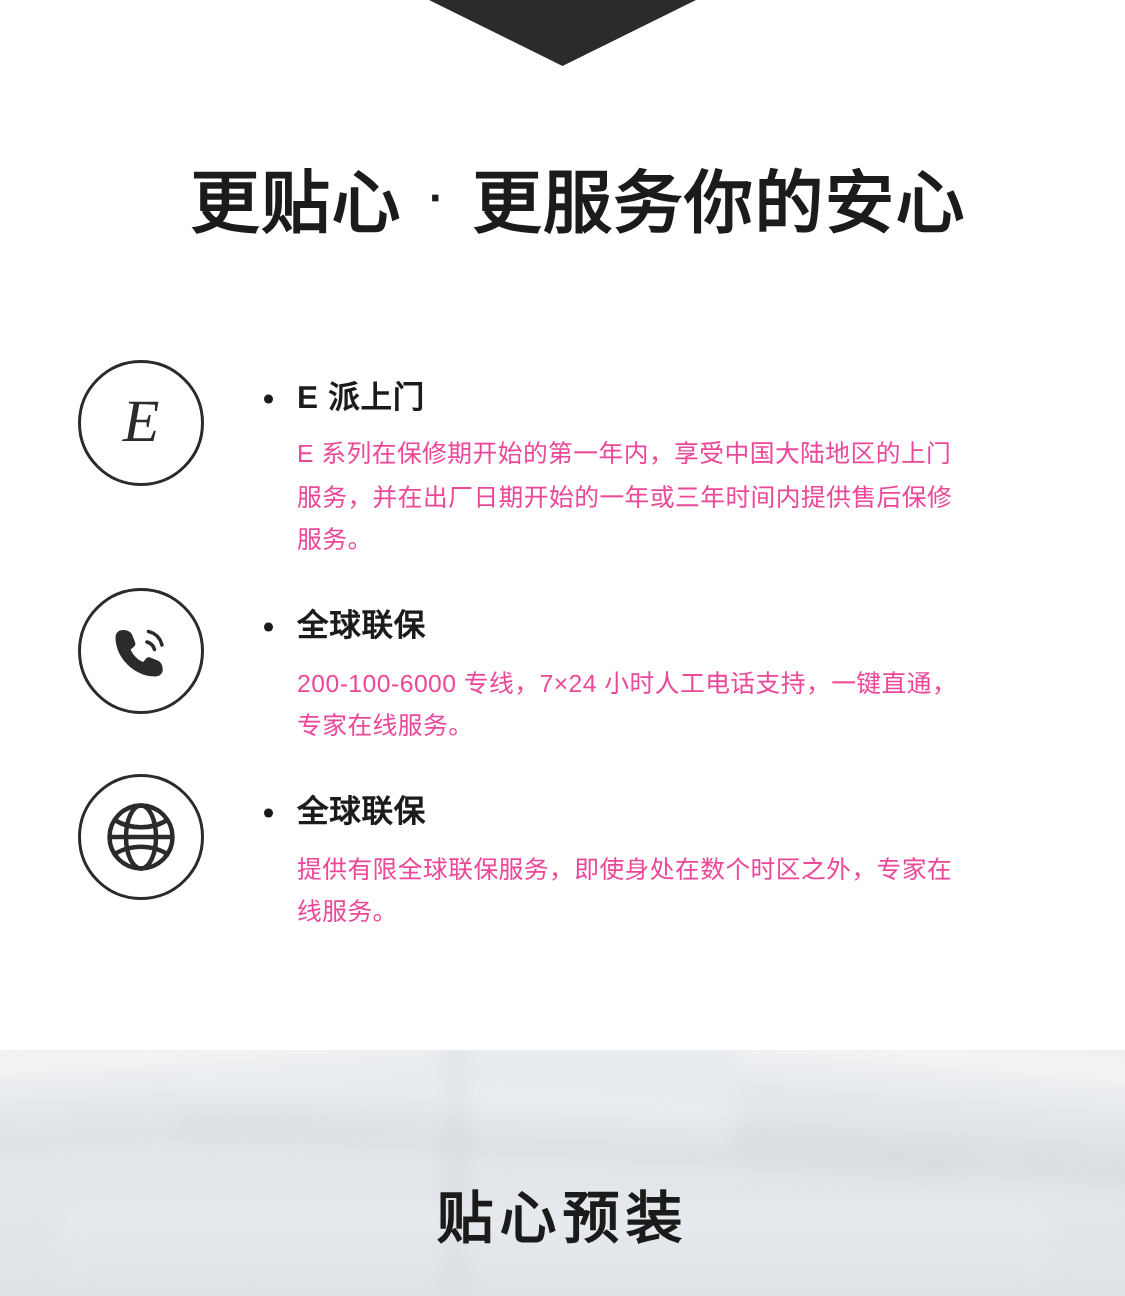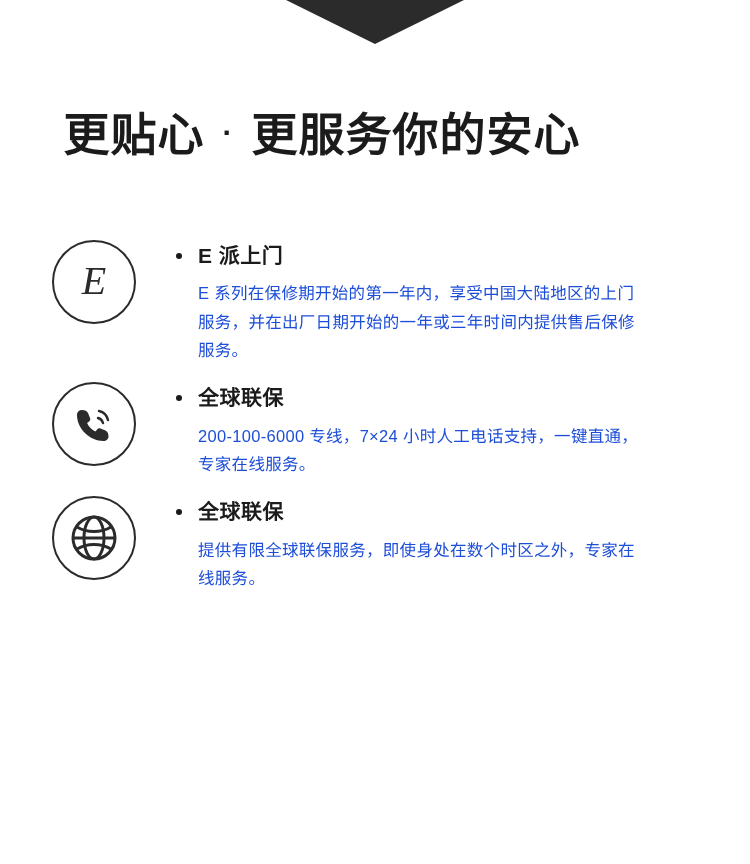--- a/index.html
+++ b/index.html
@@ -39,21 +39,21 @@
     background: #2b2b2b;
     clip-path: polygon(0 0, 100% 0, 50% 100%);
   }
 
   
   .headline {
     position: absolute;
     top: 108px;
     left: 0;
     width: 644px;
-    text-align: center;
+    text-align: right;
     font-size: 46px;
     font-weight: 700;
     letter-spacing: 1px;
     color: #1b1b1b;
     line-height: 1.2;
     white-space: nowrap;
   }
   .headline .sep {
     display: inline-block;
     margin: 0 18px;
@@ -88,20 +88,21 @@
     align-items: center;
     justify-content: center;
     margin-top: 2px;
     box-sizing: border-box;
   }
   .icon-wrap svg { display: block; }
   .feature-body {
     margin-left: 36px;
     padding-top: 4px;
     width: 474px;
+    margin-top: 10px;
   }
   .feature-title {
     font-size: 21px;
     font-weight: 700;
     color: #1b1b1b;
     line-height: 1.3;
     position: relative;
     padding-left: 26px;
     letter-spacing: 0.5px;
   }
@@ -113,21 +114,21 @@
     width: 6px;
     height: 6px;
     background: #1b1b1b;
     border-radius: 50%;
   }
   .feature-desc {
     margin-top: 10px;
     padding-left: 26px;
     font-size: 16.5px;
     line-height: 1.72;
-    color: #1d4ed8;
+    color: #ec4899;
     letter-spacing: 0.3px;
   }
 
   
   .bottom-section {
     position: absolute;
     left: 0;
     bottom: 0;
     width: 750px;
     height: 164px;
@@ -227,14 +228,22 @@
         </svg>
       </div>
       <div class="feature-body">
         <div class="feature-title">全球联保</div>
         <div class="feature-desc">提供有限全球联保服务，即使身处在数个时区之外，专家在线服务。</div>
       </div>
     </div>
 
   </div>
 
+  <div class="bottom-section">
+    <div class="blur-shape bs1"></div>
+    <div class="blur-shape bs2"></div>
+    <div class="blur-shape bs3"></div>
+    <div class="blur-shape bs4"></div>
+    <div class="blur-shape bs5"></div>
+    <div class="bottom-title">贴心预装</div>
+  </div>
 
 </div>
 
 </body></html>

